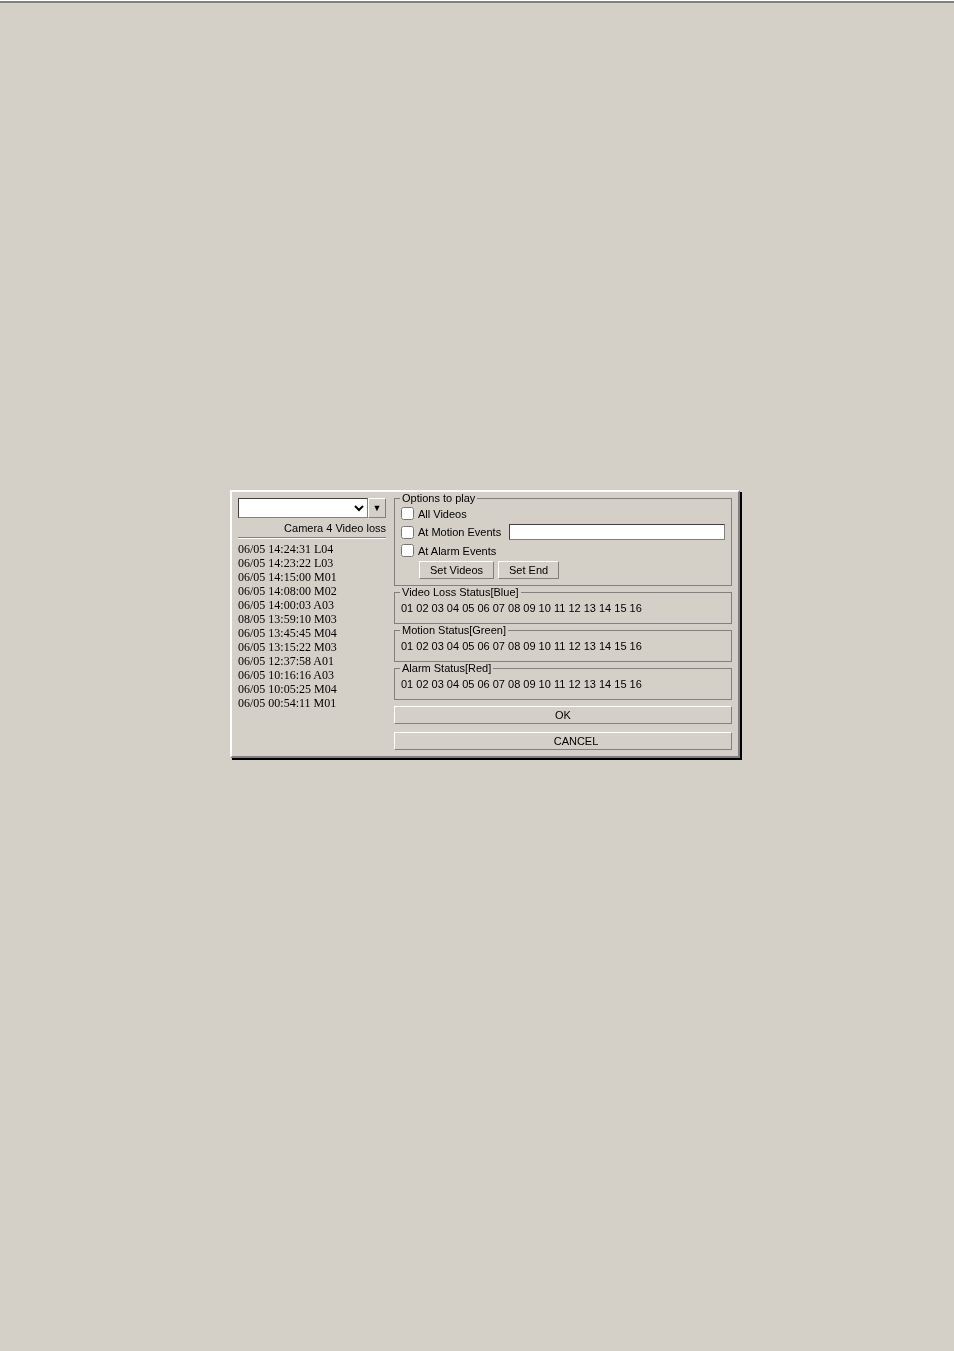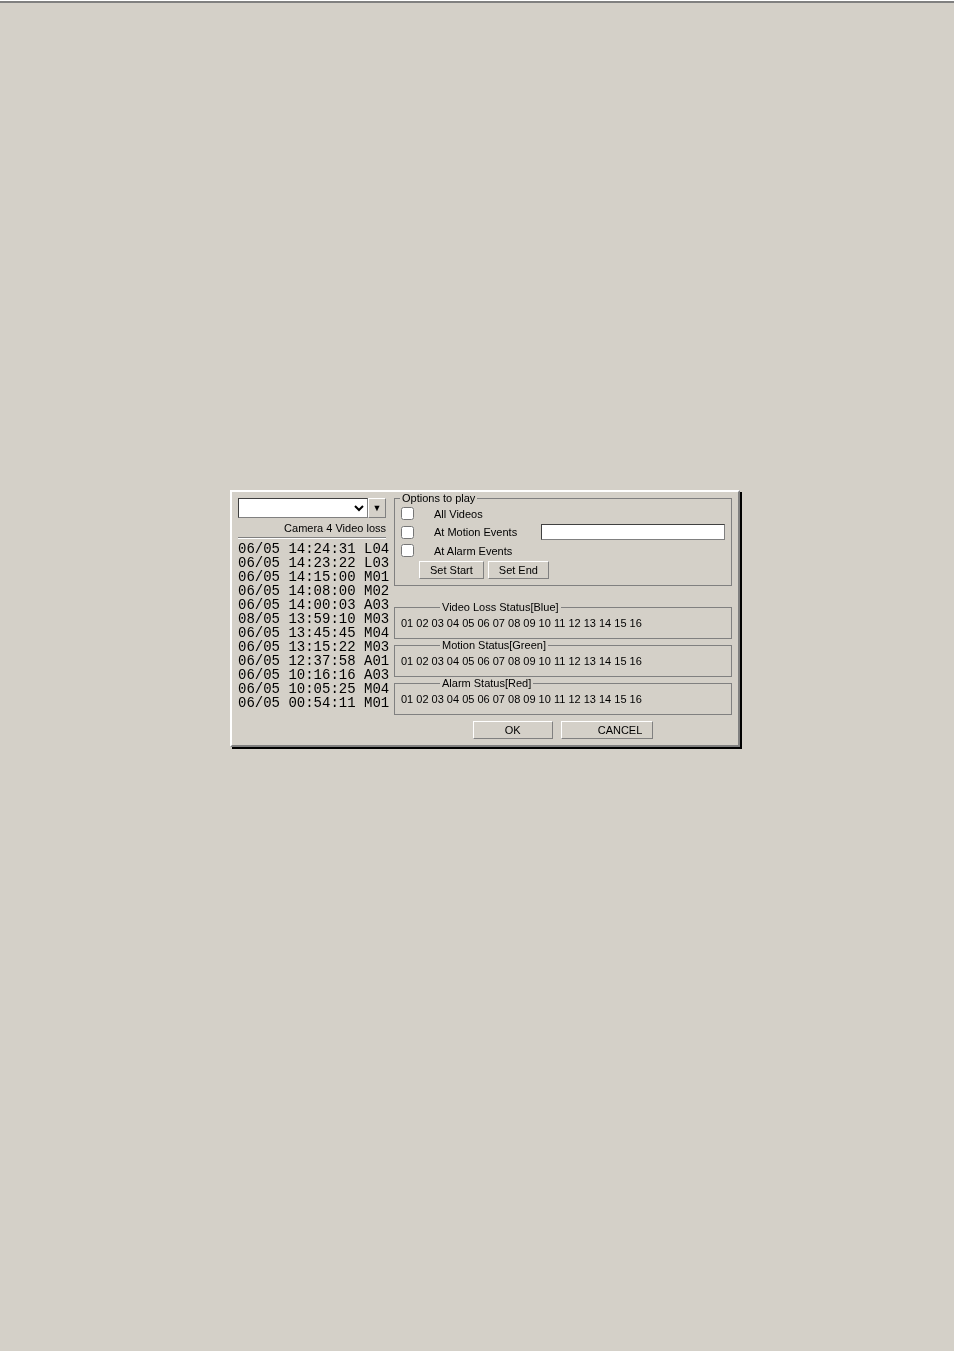--- a/index.html
+++ b/index.html
@@ -71,22 +71,22 @@
       text-align: right;
       color: #000;
     }
     .divider-line {
       border: none;
       border-top: 1px solid #808080;
       border-bottom: 1px solid #ffffff;
       margin: 3px 0;
     }
     .event-list {
-      font-size: 14px;
-      font-family: Liberation Mono, monospace;
+      font-size: 12px;
+      font-family: Liberation Serif, serif;
       line-height: 14px;
       color: #000;
     }
     .event-list .event-item {
       white-space: nowrap;
     }
     .event-time-box {
       border: 1px solid #808080;
       margin-top: 6px;
       padding: 3px 5px;
@@ -107,35 +107,35 @@
     }
 
     
     .right-panel {
       flex: 1;
     }
     .options-group {
       border: 1px solid #808080;
       padding: 4px 6px 6px 6px;
       position: relative;
-      margin-bottom: 21px;
+      margin-bottom: 6px;
     }
     .options-legend {
       position: absolute;
       top: -7px;
       left: 5px;
       background: #d4d0c8;
       padding: 0 2px;
       font-size: 11px;
     }
     .checkbox-row {
       display: flex;
       align-items: center;
       margin-top: 4px;
-      gap: 20px;
+      gap: 4px;
     }
     .checkbox-row input[type=checkbox] {
       width: 13px;
       height: 13px;
       cursor: pointer;
     }
     .checkbox-label {
       font-size: 11px;
       color: #000;
     }
@@ -173,34 +173,34 @@
       position: relative;
       margin-bottom: 6px;
     }
     .status-legend {
       position: absolute;
       top: -7px;
       left: 5px;
       background: #d4d0c8;
       padding: 0 2px;
       font-size: 11px;
-      margin-left: 40px;
     }
     .status-numbers {
       font-size: 11px;
       line-height: 17px;
       color: #000;
       margin-top: 3px;
     }
 
     .bottom-buttons {
       display: flex;
       justify-content: center;
       gap: 8px;
       margin-top: 6px;
+      flex-direction: column;
     }
     .ok-button {
       min-width: 80px;
     }
     .cancel-button {
       min-width: 80px;
       padding-left: 36px;
     }
   </style>
 </head>
@@ -254,21 +254,21 @@
           <span class="checkbox-label">At Motion Events</span>
           <input type="text" class="slider-input" style="width: 80px;">
         </div>
 
         <div class="checkbox-row">
           <input type="checkbox" style="">
           <span class="checkbox-label">At Alarm Events</span>
         </div>
 
         <div class="set-buttons-row">
-          <button class="win-button">Set Start</button>
+          <button class="win-button">Set Videos</button>
           <button class="win-button">Set End</button>
         </div>
       </div>
 
       <div class="status-group">
         <span class="status-legend">Video Loss Status[Blue]</span>
         <div class="status-numbers">01 02 03 04 05 06 07 08 09 10 11 12 13 14 15 16</div>
       </div>
 
       <div class="status-group">

